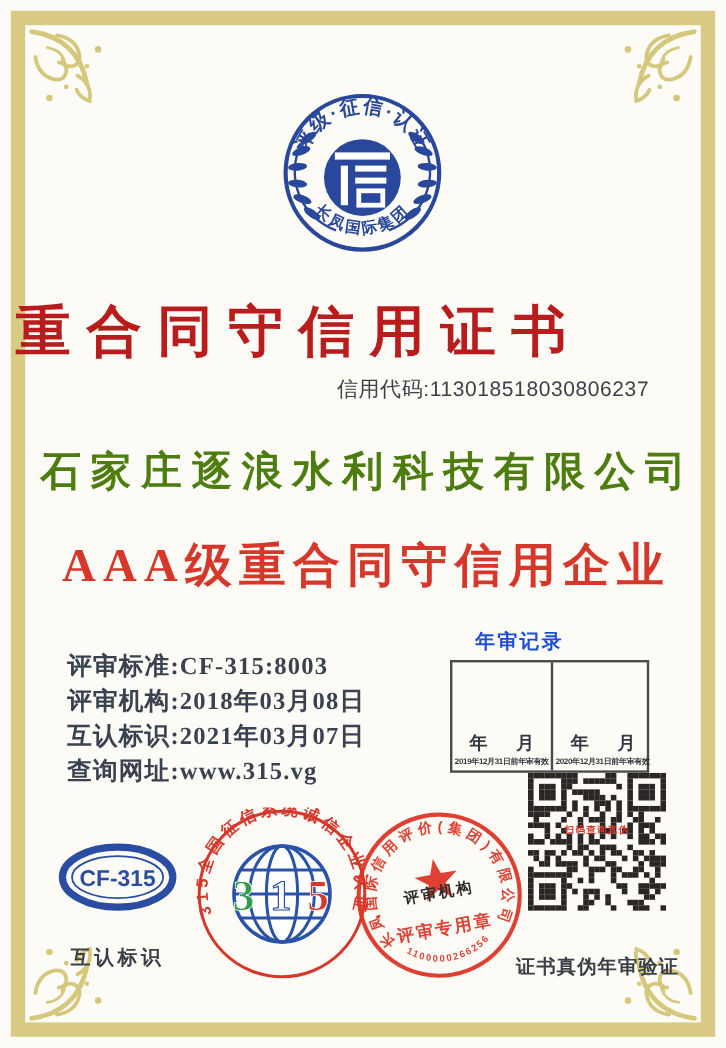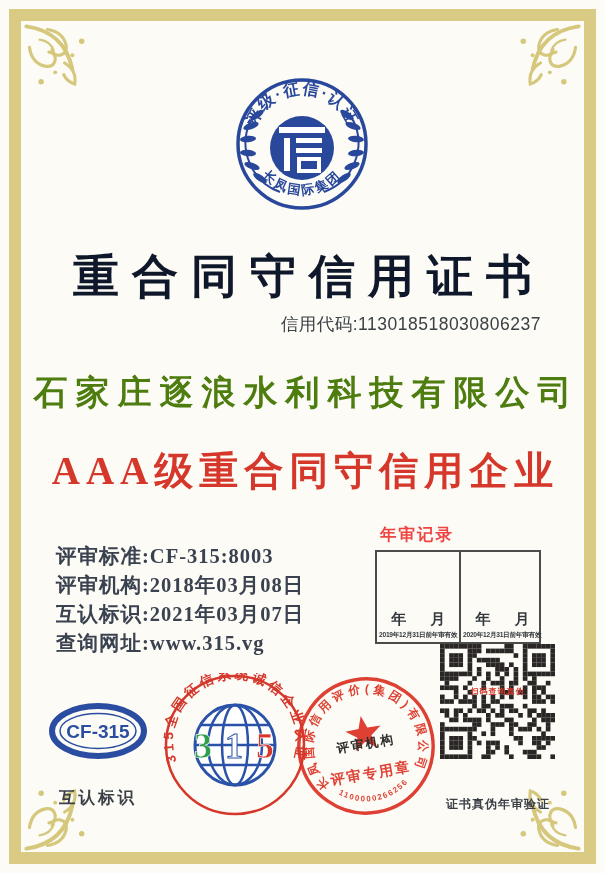--- a/index.html
+++ b/index.html
@@ -10,37 +10,37 @@
 
   .corner { position:absolute; width:78px; height:78px; color:#d5c77c; }
   .corner svg { width:100%; height:100%; }
   .corner.tl { left:24px; top:24px; }
   .corner.tr { right:24px; top:24px; transform:scaleX(-1); }
   .corner.bl { left:24px; bottom:22px; transform:scaleY(-1); }
   .corner.br { right:24px; bottom:22px; transform:scale(-1,-1); }
 
   .emblem { position:absolute; left:218px; top:60px; width:168px; height:160px; }
 
-  .title { position:absolute; left:0; top:246px; width:100%; text-align:center;
-           font-size:46px; font-weight:900; color:#0f172a; letter-spacing:13px; text-indent:13px; }
+  .title { position:absolute; left:0; top:246px; width:100%; text-align:left;
+           font-size:46px; font-weight:900; color:#b91c1c; letter-spacing:13px; text-indent:13px; }
   .credit { position:absolute; right:64px; top:312px; font-size:17.5px; font-weight:normal;
             color:#3b4147; letter-spacing:0.5px; }
   .company { position:absolute; left:0; top:370px; width:100%; text-align:center;
              font-size:34px; font-weight:900; color:#4d7c0f; letter-spacing:8px; text-indent:8px; }
   .rating { position:absolute; left:0; top:444px; width:100%; text-align:center;
             font-family:"Liberation Serif", serif; font-size:39px; font-weight:bold;
             color:#d5372b; letter-spacing:6px; text-indent:6px; }
 
   .details { position:absolute; left:56px; top:542px; }
   .detail-row { font-family:"Liberation Serif", serif; font-size:20.5px; font-weight:bold;
                 color:#3a4250; line-height:29px; letter-spacing:1px; }
 
   .review { position:absolute; left:375px; top:524px; width:168px; }
   .review-title { font-family:Liberation Sans, sans-serif; font-size:16.5px; font-weight:bold;
-                  color:#ef4444; letter-spacing:2px; margin-left:5px; }
+                  color:#1d4ed8; letter-spacing:2px; margin-left:21px; }
   .review-box { margin-top:4px; width:166px; height:94px; border:2px solid #4b4b4b; display:flex; }
   .review-cell { flex:1; display:flex; flex-direction:column; justify-content:flex-end; align-items:center; }
   .review-cell + .review-cell { border-left:2px solid #4b4b4b; }
   .ym { display:flex; gap:24px; font-family:"Liberation Serif", serif; font-size:15px;
         font-weight:bold; color:#33383e; margin-bottom:1px; }
   .review-note { font-size:7px; font-weight:bold; color:#33383e; white-space:nowrap;
                  letter-spacing:-0.3px; margin-bottom:2px; transform:scale(0.95); }
 
   .cf315 { position:absolute; left:48px; top:702px; width:100px; height:58px; }
   .mutual { position:absolute; left:48px; top:770px; width:100px; text-align:center;
@@ -48,21 +48,21 @@
             color:#3a4046; letter-spacing:3px;margin-top:17px; }
 
   .globe { position:absolute; left:163px; top:673px; width:144px; height:144px; }
   .seal  { position:absolute; left:292px; top:671px; width:148px; height:150px; transform:rotate(-10deg); opacity:0.93; }
 
   .qr-wrap { position:absolute; left:440px; top:644px; width:115px; height:115px; }
   .qr-wrap svg { display:block; }
   .qr-overlay { position:absolute; left:0; top:42px; width:115px; text-align:center;
                 font-size:8px; font-weight:bold; color:#d5372b; letter-spacing:1px; }
   .qr-caption { position:absolute; left:425px; top:796px; width:146px; text-align:center;
-                font-family:"Liberation Serif", serif; font-size:12px; font-weight:bold;
+                font-family:"Liberation Serif", serif; font-size:16px; font-weight:bold;
                 color:#3a4046; letter-spacing:1px; }
 </style>
 </head>
 <body>
 
 <div class="page">
 
   <div class="frame"></div>
 
   <div class="corner tl">

